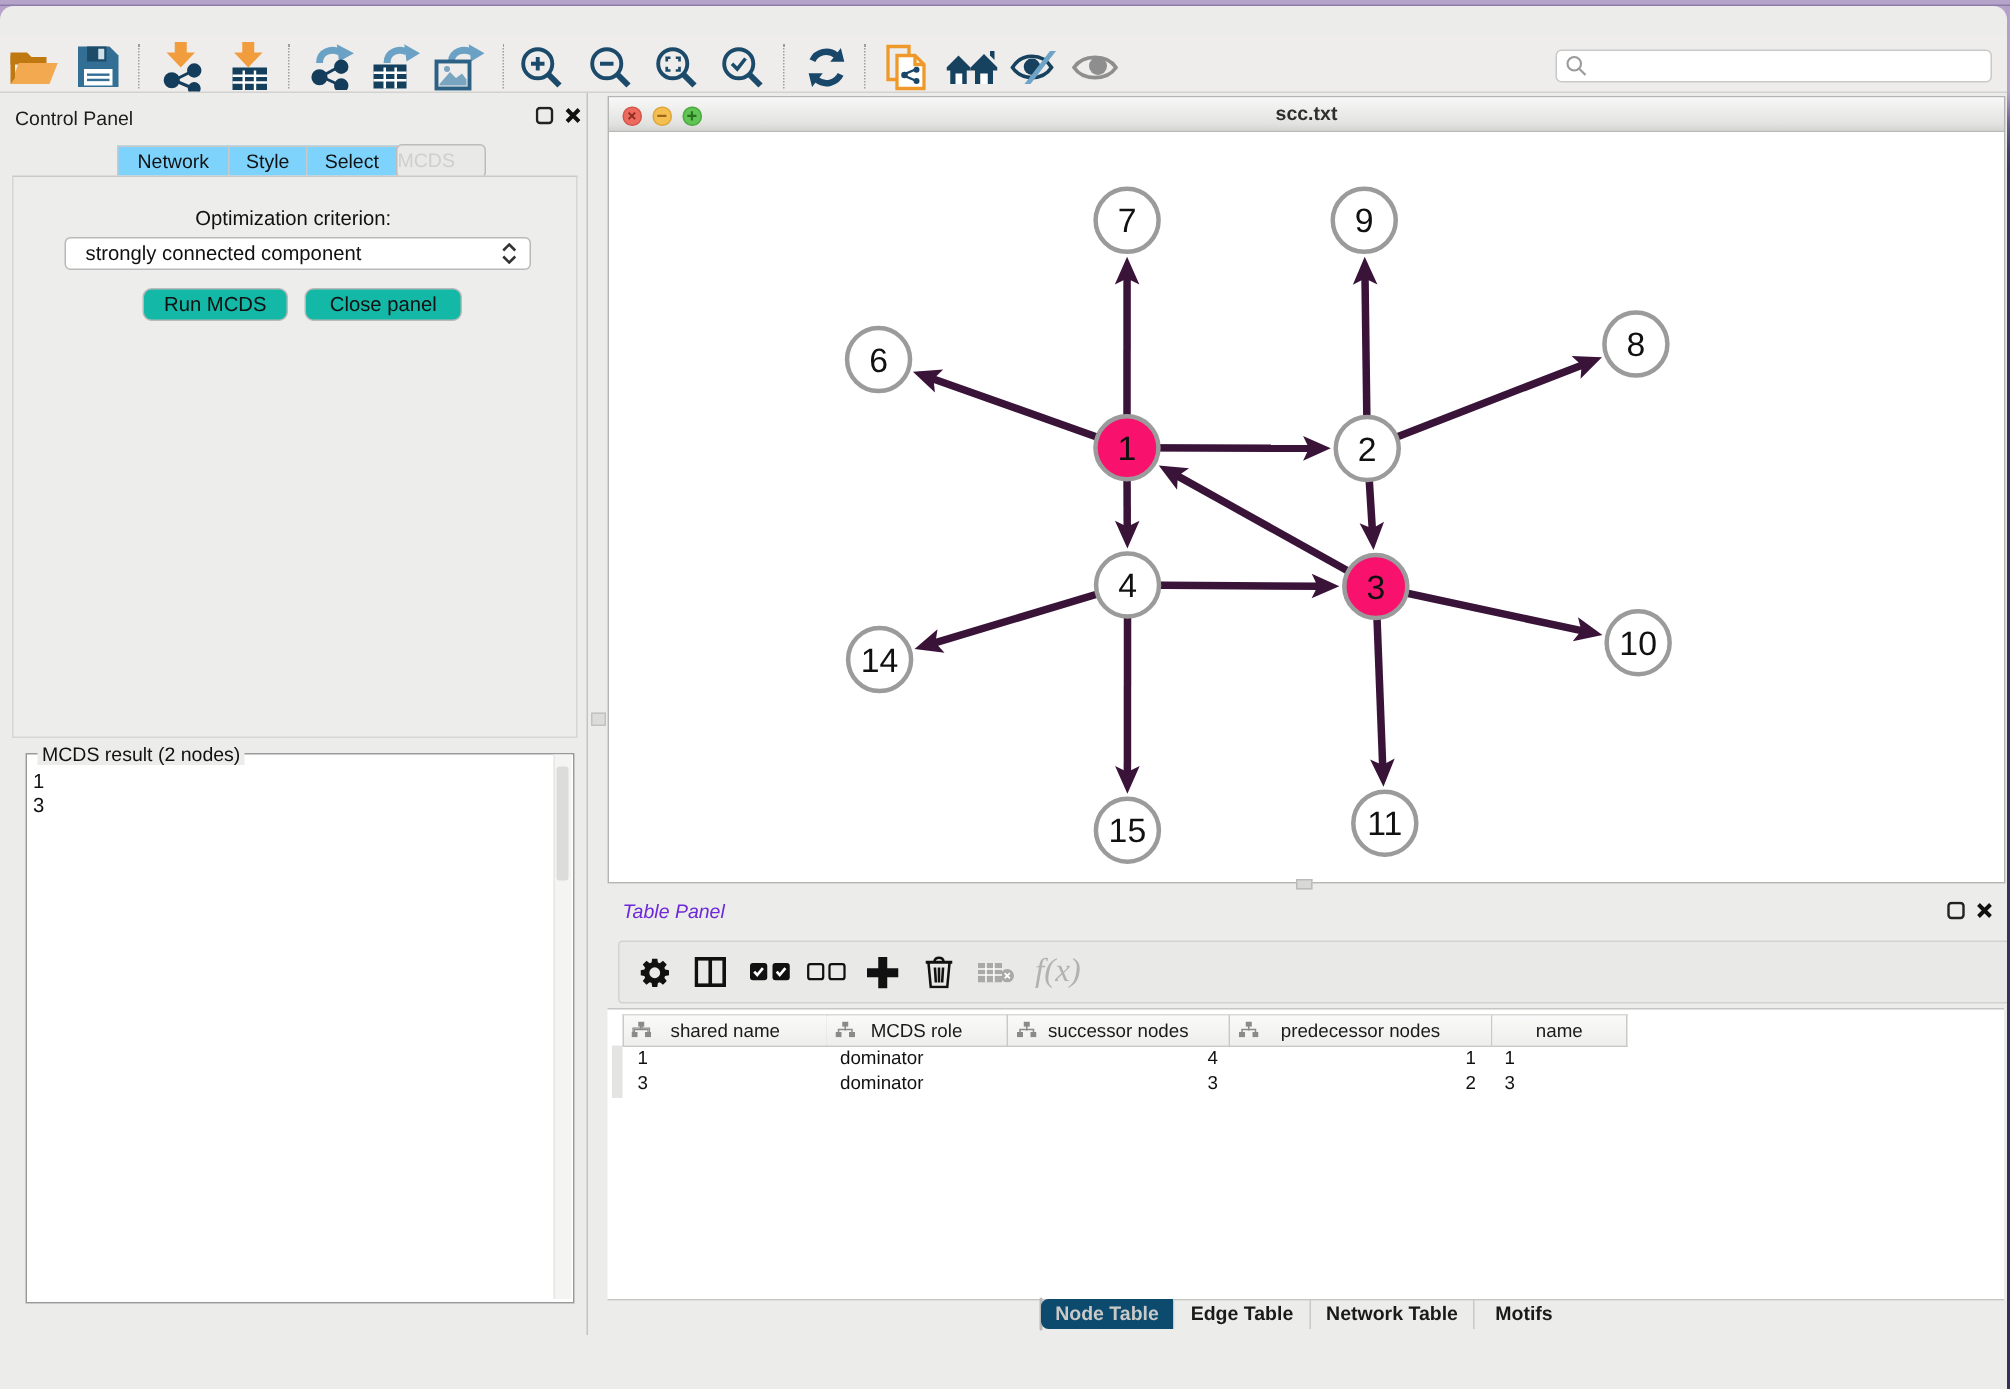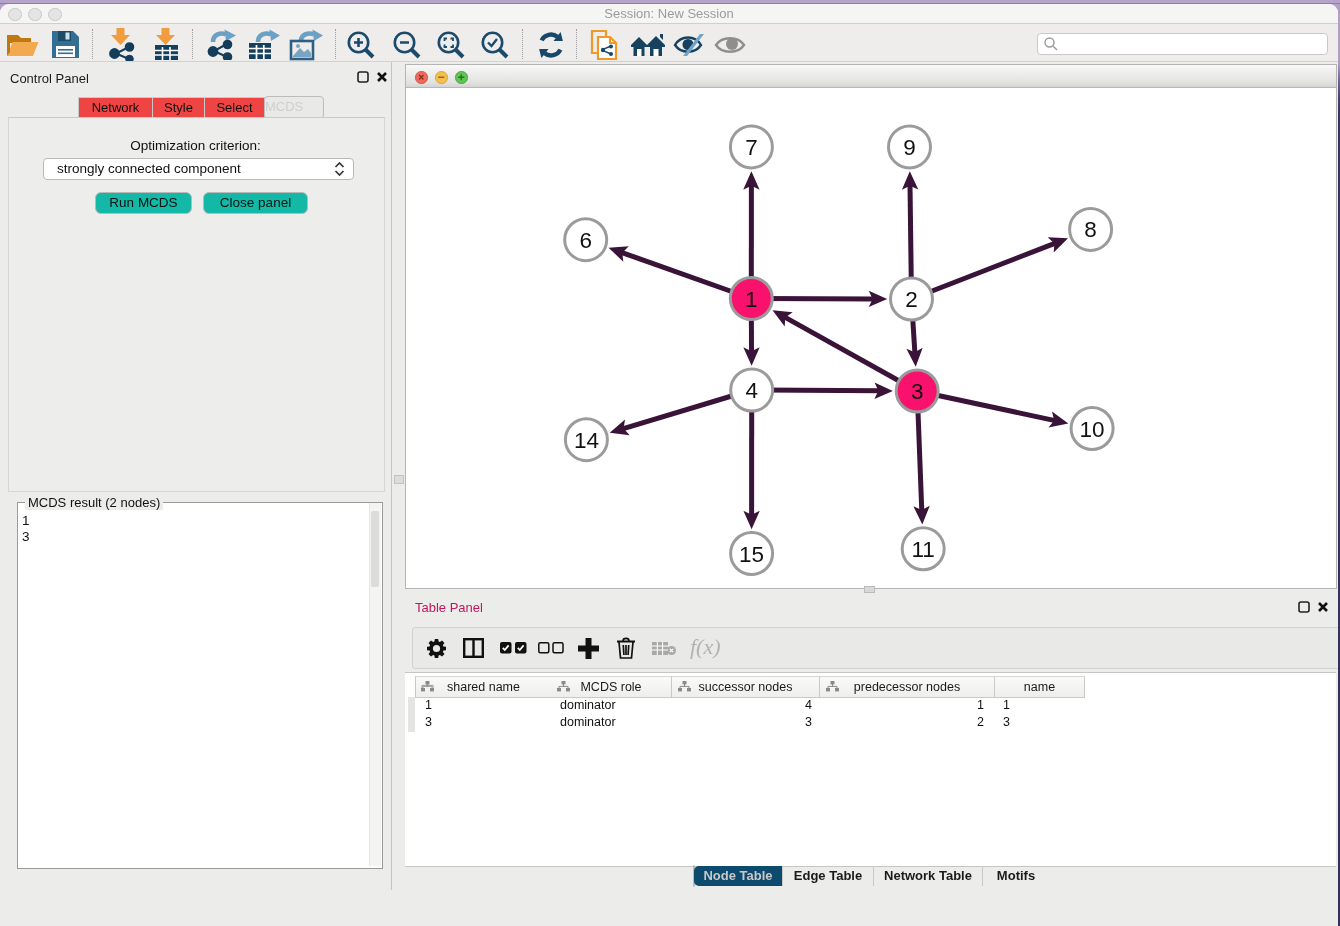--- a/index.html
+++ b/index.html
@@ -15,63 +15,57 @@
 .tl{position:absolute;top:3.5px;width:11.5px;height:11.5px;border-radius:50%;background:#e4e4e4;border:1px solid #c8c8c8;}
 #wtitle{left:0;top:2px;width:100%;text-align:center;font-size:13px;color:#9b9b9b;}
 
 #toolbar{left:0;top:20px;width:100%;height:37px;background:#eeedeb;border-bottom:1px solid #d2d2d0;}
 .sep{position:absolute;top:5px;height:30px;width:0;border-left:1px dotted #9f9f9f;}
 .ticon{position:absolute;top:3px;}
 #search{left:1037px;top:9px;width:289px;height:20px;background:#fff;border:1px solid #c9c9c9;border-radius:4px;}
 
 #cpanel{left:0;top:58px;width:391px;height:828px;background:#ececea;border-right:1px solid #c4c4c2;}
 #cphead{left:10px;top:9px;font-size:13px;color:#1c1c1c;}
-.tabbtn{position:absolute;top:35px;height:20px;background:#ef4444;border:1px solid #c9c9c9;font-size:13px;color:#111;text-align:center;line-height:19px;}
+.tabbtn{position:absolute;top:35px;height:20px;background:#7dd3fc;border:1px solid #c9c9c9;font-size:13px;color:#111;text-align:center;line-height:19px;}
 #tabsel{position:absolute;top:34px;height:21px;background:#e9e9e7;border:1px solid #bcbcbc;border-radius:4px;font-size:13px;color:#cfcfcd;text-align:left;line-height:20px;}
 #cpcontent{left:8px;top:55px;width:375px;height:373px;background:#ededeb;border:1px solid #d6d6d4;border-top:1px solid #c9c9c9;}
 #optlabel{left:0;top:76px;width:100%;text-align:center;font-size:13.5px;color:#111;}
 #dropdown{left:43px;top:96px;width:309px;height:20px;background:#fff;border:1px solid #b9b9b9;border-radius:4px;font-size:13.5px;color:#111;line-height:20px;}
 .btn{position:absolute;top:130px;height:20px;background:#14b8a6;border:1px solid #b9b9b9;border-radius:6px;font-size:13.5px;color:#111;text-align:center;line-height:19px;}
 #fieldset{left:17px;top:440px;width:364px;height:365px;border:1px solid #9a9a9a;background:#fff;}
 #legend{left:25px;top:433px;background:#ececea;padding:0 3px;font-size:13px;color:#111;}
 #mcdstext{left:22px;top:450.5px;font-size:13.5px;color:#111;line-height:16px;}
 #fscroll{left:369px;top:441px;width:11px;height:363px;background:#f4f4f3;border-left:1px solid #e6e6e5;}
 #fthumb{left:370.5px;top:449px;width:8px;height:76px;background:#dcdcdb;border-radius:2px;}
 
 #netwin{left:405px;top:60px;width:930px;height:523px;background:#fff;border:1px solid #b5b5b3;}
 #nettitle{left:0;top:0;width:100%;height:22px;background:linear-gradient(#f8f8f8,#e2e2e0 80%,#d4d4d2);border-bottom:1px solid #b8b8b6;}
 .mtl{position:absolute;top:6px;width:10.5px;height:10.5px;border-radius:50%;}
 .mtl svg{display:block;width:100%;height:100%;}
 #netname{left:0;top:3px;width:100%;text-align:center;font-size:13px;font-weight:bold;color:#2e2e2e;}
 #graph{left:0;top:23px;}
 
 #tpanel{left:405px;top:591px;width:931px;height:293px;background:#ececea;}
-#tphead{left:10px;top:5px;font-size:13px;color:#be185d;}
+#tphead{left:10px;top:5px;font-size:13px;color:#6d28d9;font-style:italic;}
 #ttoolbar{left:7px;top:32px;width:917px;height:40px;background:#e9e9e7;border:1px solid #d2d2d0;border-radius:3px;padding-left:30px;}
 #twhite{left:0px;top:77px;width:931px;height:193px;background:#fff;border-top:1px solid #c6c6c4;border-bottom:1px solid #c6c6c4;}
 .hdrcell{position:absolute;top:3px;height:20px;background:linear-gradient(#fafafa,#eeeeec);border-right:1px solid #c9c9c9;border-bottom:1px solid #c9c9c9;border-top:1px solid #d8d8d6;font-size:12.5px;color:#1a1a1a;text-align:center;line-height:20px;}
 .rowtext{position:absolute;font-size:12.5px;color:#111;height:17px;line-height:17px;}
 #rowgutter{left:3px;top:24px;width:7px;height:35px;background:#e4e4e2;}
 #btabs{left:288px;top:270px;height:20px;background:#fff;border:1px solid #b9b9b9;border-radius:5px;font-size:13px;font-weight:bold;}
 .btab{position:absolute;top:0;height:20px;line-height:19px;text-align:center;color:#1a1a1a;border-right:1px solid #c9c9c9;}
 
 #statusbar{left:0;top:886px;width:1337px;height:36px;background:#ececea;border-top:1px solid #c9c9c7;}
 #listbtn{left:11px;top:7px;width:26px;height:23px;background:#fdfdfd;border:1px solid #b9b9b9;}
 #membtn{left:1244px;top:7px;width:84px;height:23px;background:#f6f6f6;border:1px solid #9f9f9f;font-size:12.5px;color:#111;}
 </style>
 </head>
 <body>
 <div class="abs" id="desktop-right"></div>
 <div class="abs" id="appwin">
-  <div class="abs" id="titlebar">
-    <div class="tl" style="left:8px;"></div>
-    <div class="tl" style="left:28px;"></div>
-    <div class="tl" style="left:48px;"></div>
-    <div class="abs" id="wtitle">Session: New Session</div>
-  </div>
   <div class="abs" id="toolbar">
     <div class="ticon" style="left:6px;top:7px;"><svg width="33" height="28" viewBox="0 0 33 28">
       <path d="M1 4 h11 l3 3 h10 v5 H1 z" fill="#bf7910"></path>
       <path d="M1 25 L6.5 11 h26 L27 25 z" fill="#f3a950"></path>
       <path d="M1 25 L1 6 h3 v15 z" fill="#bf7910"></path>
         </svg></div>
     <div class="ticon" style="left:51px;top:6px;"><svg width="29" height="29" viewBox="0 0 29 29">
       <path d="M1 1 h21 l6 6 v21 H1 z" fill="#336e94"></path>
       <path d="M7 1 h13 v10 H7 z" fill="#1d4c68"></path>
       <rect x="14.5" y="2.5" width="4" height="7" fill="#cfe0ea"></rect>
@@ -259,20 +253,21 @@
       <div class="mtl" style="left:29px;background:#f5bf4f;border:1px solid #dba63b;">
           <svg width="10.5" height="10.5" viewBox="0 0 12 12">
             <path d="M2.5 6 H9.5" stroke="#99681d" stroke-width="1.8"></path>
           </svg>
         </div>
       <div class="mtl" style="left:49px;background:#61c555;border:1px solid #4aa83f;">
           <svg width="10.5" height="10.5" viewBox="0 0 12 12">
             <path d="M6 2.5 V9.5 M2.5 6 H9.5" stroke="#2a7220" stroke-width="1.6"></path>
           </svg>
         </div>
+      <div class="abs" id="netname">scc.txt</div>
     </div>
     <svg class="abs" id="graph" width="929" height="501" viewBox="0 0 929 501" font-family="Liberation Sans, sans-serif">
 <g stroke="#3a1339" stroke-width="5">
 <line x1="345.3" y1="210.5" x2="345.4" y2="96.7"></line>
 <line x1="345.3" y1="210.5" x2="215.3" y2="164.3"></line>
 <line x1="345.3" y1="210.5" x2="467.7" y2="210.9"></line>
 <line x1="345.3" y1="210.5" x2="345.5" y2="264.2"></line>
 <line x1="505.5" y1="211.0" x2="504.0" y2="96.7"></line>
 <line x1="505.5" y1="211.0" x2="649.4" y2="155.1"></line>
 <line x1="505.5" y1="211.0" x2="508.9" y2="265.3"></line>

